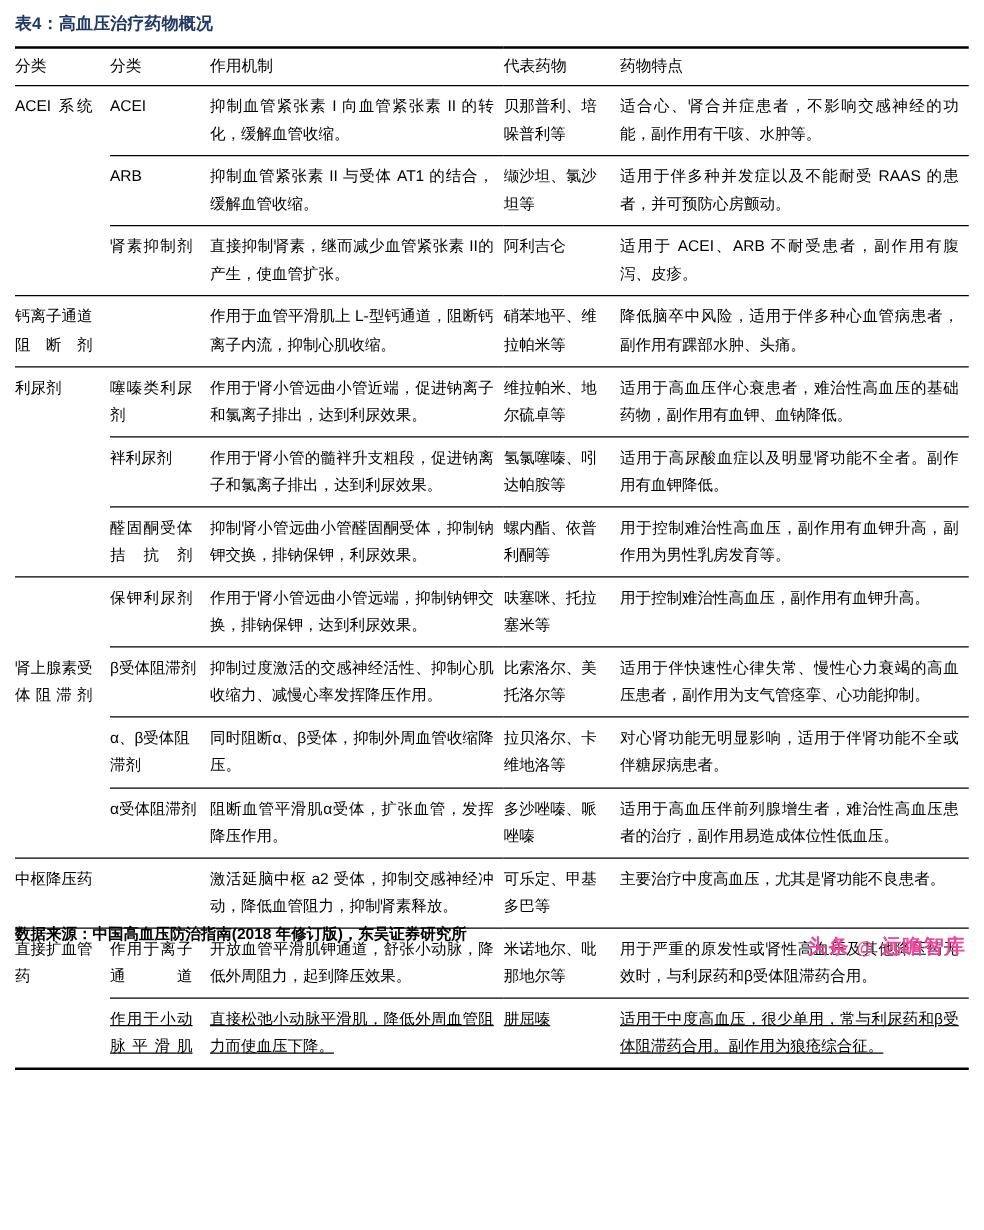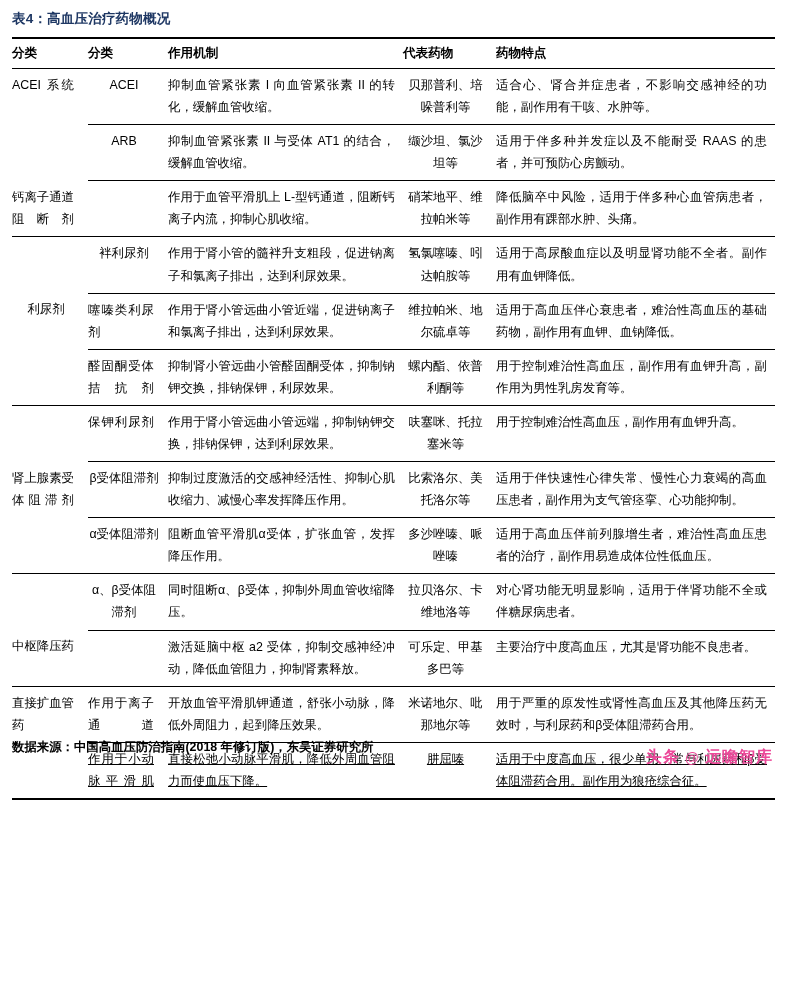--- a/index.html
+++ b/index.html
@@ -41,21 +41,21 @@
     table-layout: fixed;
     font-size: 12.4px;
   }
   table.data-table col.c1 { width: 76px; }
   table.data-table col.c2 { width: 80px; }
   table.data-table col.c3 { width: 235px; }
   table.data-table col.c4 { width: 93px; }
   table.data-table col.c5 { width: 279px; }
 
   thead th {
-    font-weight: bold;
+    font-weight: normal;
     font-size: 12.6px;
     text-align: left;
     padding: 6px 6px 6px 0;
     border-top: 2px solid #000000;
     border-bottom: 1.6px solid #000000;
     vertical-align: middle;
     white-space: nowrap;
   }
 
   tbody td {
@@ -86,21 +86,21 @@
     border-top: 2px solid #000000;
   }
 
   
   .spread {
     text-align: justify;
     text-align-last: justify;
     padding-right: 14px;
   }
   .nospread {
-    text-align: center;
+    text-align: left;
   }
   .mech {
     text-align: justify;
     text-align-last: left;
   }
   .feat {
     text-align: justify;
     text-align-last: left;
   }
 
@@ -172,44 +172,51 @@
         <td class="c-drug nospread">贝那普利、培哚普利等</td>
         <td class="c-feat feat">适合心、肾合并症患者，不影响交感神经的功能，副作用有干咳、水肿等。</td>
       </tr>
       <tr class="sub-row">
         <td class="c-grp spread merged"></td>
         <td class="c-sub nospread">ARB</td>
         <td class="c-mech mech">抑制血管紧张素 II 与受体 AT1 的结合，缓解血管收缩。</td>
         <td class="c-drug nospread">缬沙坦、氯沙坦等</td>
         <td class="c-feat feat">适用于伴多种并发症以及不能耐受 RAAS 的患者，并可预防心房颤动。</td>
       </tr>
+      <tr class="sub-row">
+        <td class="c-grp spread"></td>
+        <td class="c-sub spread">肾素抑制剂</td>
+        <td class="c-mech mech">直接抑制肾素，继而减少血管紧张素 II的产生，使血管扩张。</td>
+        <td class="c-drug nospread">阿利吉仑</td>
+        <td class="c-feat feat">适用于 ACEI、ARB 不耐受患者，副作用有腹泻、皮疹。</td>
+      </tr>
 
       <tr class="sub-row">
         <td class="c-grp spread">钙离子通道阻断剂</td>
         <td class="c-sub nospread"></td>
         <td class="c-mech mech">作用于血管平滑肌上 L-型钙通道，阻断钙离子内流，抑制心肌收缩。</td>
         <td class="c-drug nospread">硝苯地平、维拉帕米等</td>
         <td class="c-feat feat">降低脑卒中风险，适用于伴多种心血管病患者，副作用有踝部水肿、头痛。</td>
       </tr>
 
       <tr class="sub-row">
+        <td class="c-grp nospread merged">利尿剂</td>
+        <td class="c-sub spread">噻嗪类利尿剂</td>
+        <td class="c-mech mech">作用于肾小管远曲小管近端，促进钠离子和氯离子排出，达到利尿效果。</td>
+        <td class="c-drug nospread">维拉帕米、地尔硫卓等</td>
+        <td class="c-feat feat">适用于高血压伴心衰患者，难治性高血压的基础药物，副作用有血钾、血钠降低。</td>
+      </tr>
+      <tr class="sub-row">
         <td class="c-grp nospread merged"></td>
         <td class="c-sub nospread">袢利尿剂</td>
         <td class="c-mech mech">作用于肾小管的髓袢升支粗段，促进钠离子和氯离子排出，达到利尿效果。</td>
         <td class="c-drug nospread">氢氯噻嗪、吲达帕胺等</td>
         <td class="c-feat feat">适用于高尿酸血症以及明显肾功能不全者。副作用有血钾降低。</td>
       </tr>
       <tr class="sub-row">
-        <td class="c-grp nospread merged">利尿剂</td>
-        <td class="c-sub spread">噻嗪类利尿剂</td>
-        <td class="c-mech mech">作用于肾小管远曲小管近端，促进钠离子和氯离子排出，达到利尿效果。</td>
-        <td class="c-drug nospread">维拉帕米、地尔硫卓等</td>
-        <td class="c-feat feat">适用于高血压伴心衰患者，难治性高血压的基础药物，副作用有血钾、血钠降低。</td>
-      </tr>
-      <tr class="sub-row">
         <td class="c-grp nospread"></td>
         <td class="c-sub spread">醛固酮受体拮抗剂</td>
         <td class="c-mech mech">抑制肾小管远曲小管醛固酮受体，抑制钠钾交换，排钠保钾，利尿效果。</td>
         <td class="c-drug nospread">螺内酯、依普利酮等</td>
         <td class="c-feat feat">用于控制难治性高血压，副作用有血钾升高，副作用为男性乳房发育等。</td>
       </tr>
       <tr class="sub-row">
         <td class="c-grp nospread merged"></td>
         <td class="c-sub spread">保钾利尿剂</td>
         <td class="c-mech mech">作用于肾小管远曲小管远端，抑制钠钾交换，排钠保钾，达到利尿效果。</td>
@@ -218,32 +225,32 @@
       </tr>
 
       <tr class="sub-row">
         <td class="c-grp spread merged">肾上腺素受体阻滞剂</td>
         <td class="c-sub nospread">β受体阻滞剂</td>
         <td class="c-mech mech">抑制过度激活的交感神经活性、抑制心肌收缩力、减慢心率发挥降压作用。</td>
         <td class="c-drug nospread">比索洛尔、美托洛尔等</td>
         <td class="c-feat feat">适用于伴快速性心律失常、慢性心力衰竭的高血压患者，副作用为支气管痉挛、心功能抑制。</td>
       </tr>
       <tr class="sub-row">
+        <td class="c-grp nospread merged"></td>
+        <td class="c-sub nospread">α、β受体阻滞剂</td>
+        <td class="c-mech mech">同时阻断α、β受体，抑制外周血管收缩降压。</td>
+        <td class="c-drug nospread">拉贝洛尔、卡维地洛等</td>
+        <td class="c-feat feat">对心肾功能无明显影响，适用于伴肾功能不全或伴糖尿病患者。</td>
+      </tr>
+      <tr class="sub-row">
         <td class="c-grp nospread"></td>
         <td class="c-sub nospread">α受体阻滞剂</td>
         <td class="c-mech mech">阻断血管平滑肌α受体，扩张血管，发挥降压作用。</td>
         <td class="c-drug nospread">多沙唑嗪、哌唑嗪</td>
         <td class="c-feat feat">适用于高血压伴前列腺增生者，难治性高血压患者的治疗，副作用易造成体位性低血压。</td>
-      </tr>
-      <tr class="sub-row">
-        <td class="c-grp nospread merged"></td>
-        <td class="c-sub nospread">α、β受体阻滞剂</td>
-        <td class="c-mech mech">同时阻断α、β受体，抑制外周血管收缩降压。</td>
-        <td class="c-drug nospread">拉贝洛尔、卡维地洛等</td>
-        <td class="c-feat feat">对心肾功能无明显影响，适用于伴肾功能不全或伴糖尿病患者。</td>
       </tr>
 
       <tr class="sub-row">
         <td class="c-grp spread">中枢降压药</td>
         <td class="c-sub nospread"></td>
         <td class="c-mech mech">激活延脑中枢 a2 受体，抑制交感神经冲动，降低血管阻力，抑制肾素释放。</td>
         <td class="c-drug nospread">可乐定、甲基多巴等</td>
         <td class="c-feat feat">主要治疗中度高血压，尤其是肾功能不良患者。</td>
       </tr>
 

